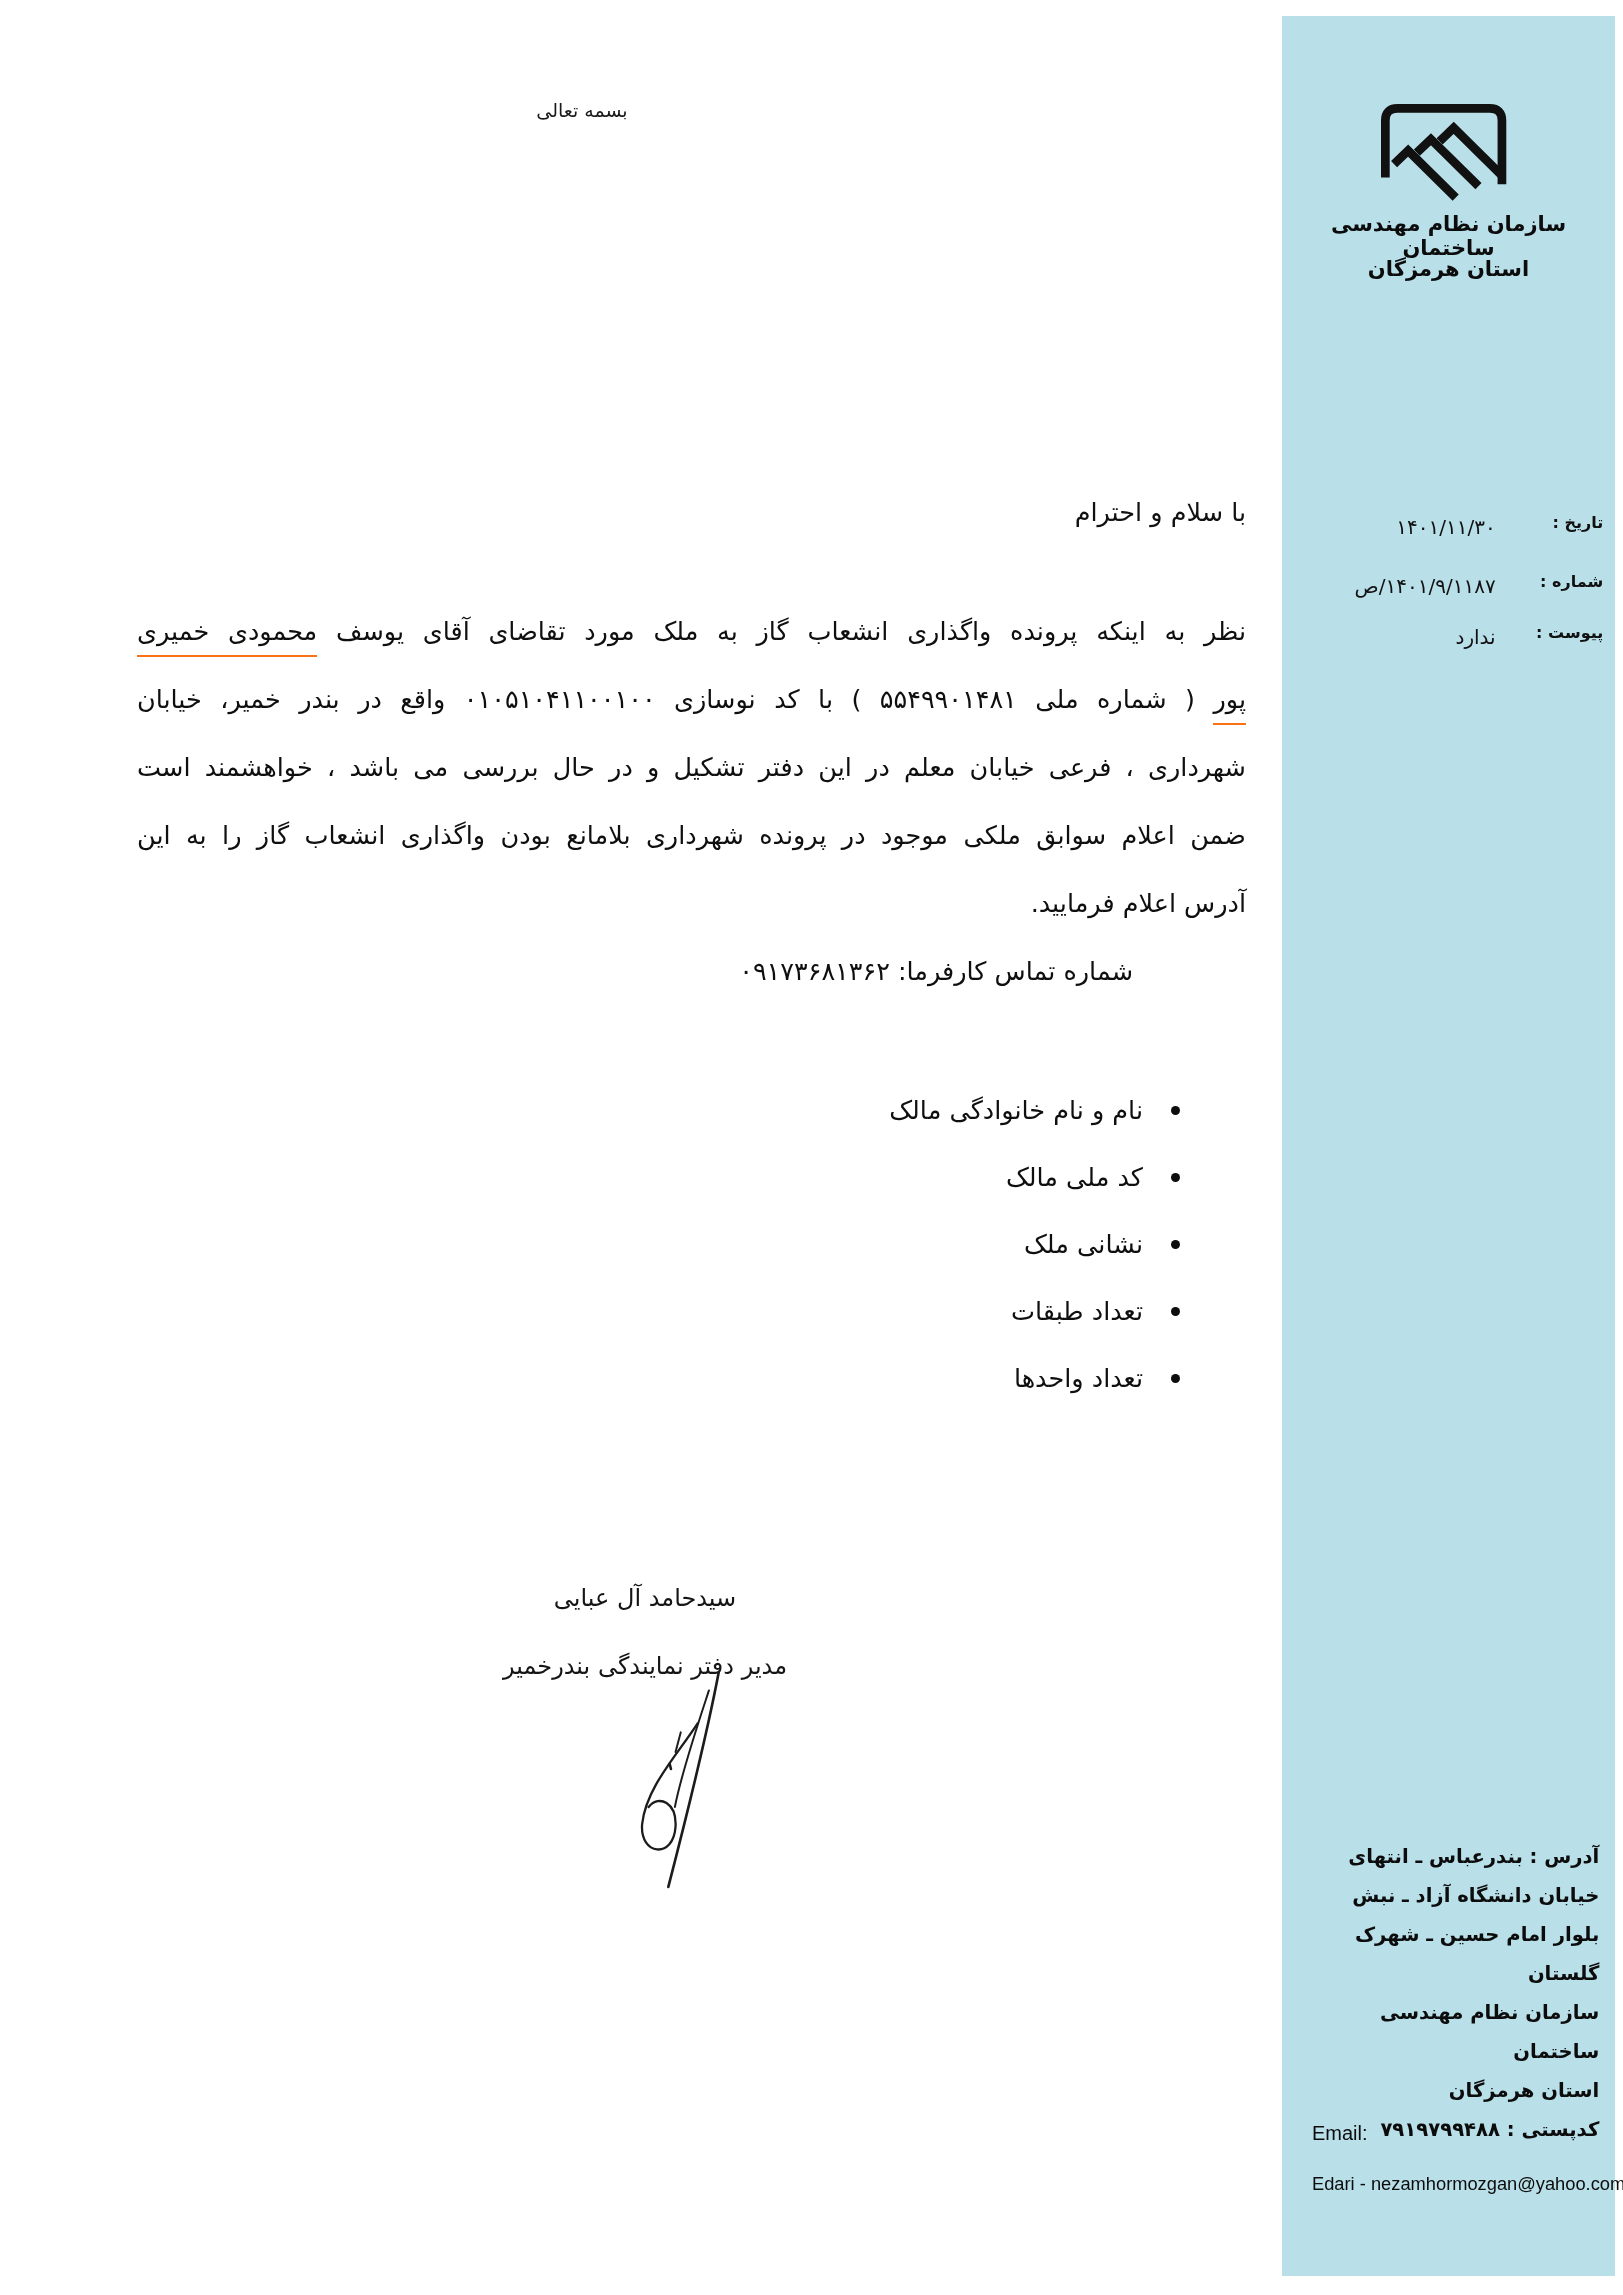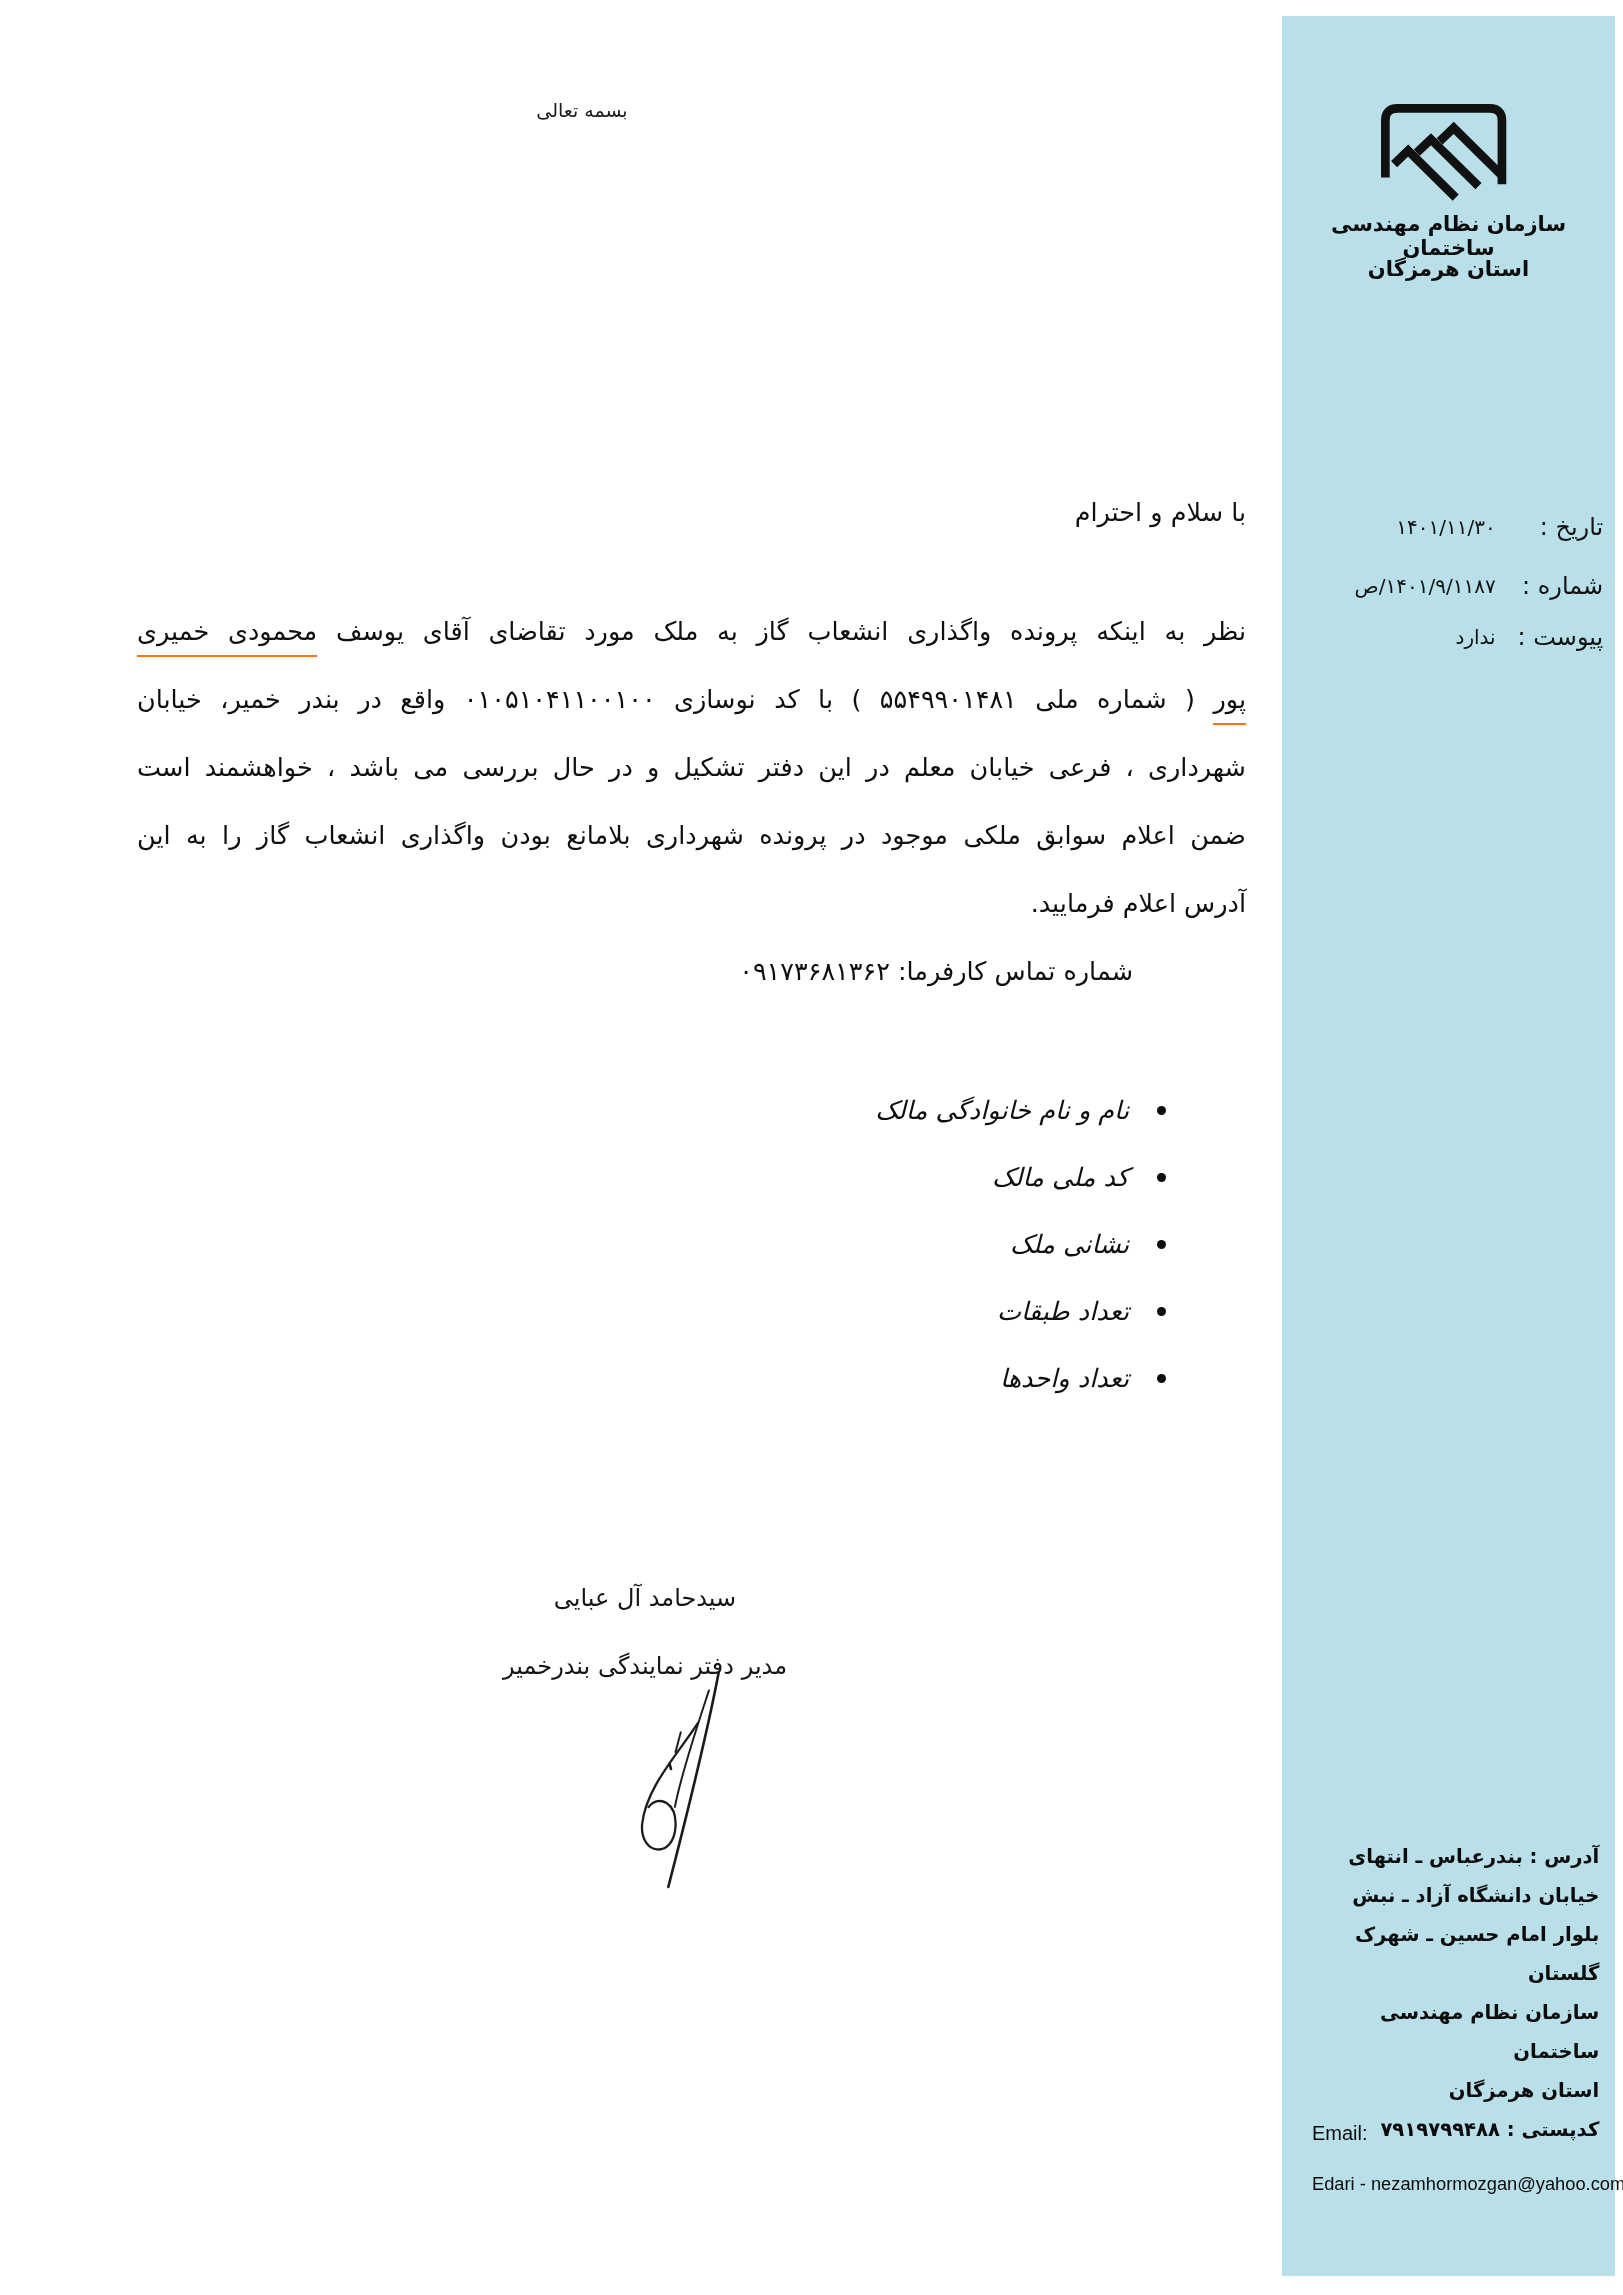--- a/index.html
+++ b/index.html
@@ -29,22 +29,22 @@
   .greeting .inner{margin-left:141px;display:inline-block;margin-right:0;}
   .body-block{
     position:absolute;top:597px;left:137px;width:1109px;
     font-size:25.5px;line-height:68px;color:#0f0f0f;
   }
   .jline{text-align:justify;text-align-last:justify;white-space:nowrap;}
   .rline{text-align:right;}
   .indent170{padding-right:113px;}
   .uline{border-bottom:2px solid #f97316;padding-bottom:9.2px;}
   .bullet-list{
-    position:absolute;top:1077px;left:123px;width:1047px;
-    font-size:25.5px;color:#0f0f0f;font-style:italic;
+    position:absolute;top:1077px;left:137px;width:1047px;
+    font-size:25.5px;color:#0f0f0f;
   }
   .bullet-item{position:relative;height:67px;line-height:67px;text-align:right;padding-right:41px;}
   .bullet-dot{
     position:absolute;right:3.9px;top:29px;width:9.2px;height:9.2px;border-radius:50%;
     background:#0d0d0d;
   }
   .signature-block{
     position:absolute;top:1584px;left:370px;width:550px;
     text-align:center;font-size:24px;color:#151515;
   }
@@ -57,21 +57,21 @@
   }
   .org-logo{position:absolute;top:81px;left:50%;transform:translateX(-54%);}
   .org-name1{position:absolute;top:196px;left:0;width:100%;text-align:center;
     font-weight:bold;font-size:21px;color:#0c0c0c;}
   .org-name2{position:absolute;top:241px;left:0;width:100%;text-align:center;
     font-weight:bold;font-size:21px;color:#0c0c0c;}
   .field-row{position:absolute;left:0;width:100%;height:46px;}
   .field-row.r1{top:497px;}
   .field-row.r2{top:556px;}
   .field-row.r3{top:607px;}
-  .field-label{position:absolute;right:11.8px;top:0;font-weight:normal;font-size:24px;white-space:nowrap;}
+  .field-label{position:absolute;right:11.8px;top:0;font-weight:bold;font-size:16px;white-space:nowrap;}
   .field-value{position:absolute;left:15.7px;top:1.3px;width:198px;
     font-size:20px;white-space:nowrap;}
   .address-block{
     position:absolute;top:1821px;right:15.7px;left:13px;
     font-weight:bold;font-size:19.6px;line-height:39px;text-align:right;color:#0c0c0c;
   }
   .email-label{
     position:absolute;top:2106px;left:30px;direction:ltr;text-align:left;
     font-family:"Liberation Sans",sans-serif;font-size:20px;color:#0c0c0c;
   }

